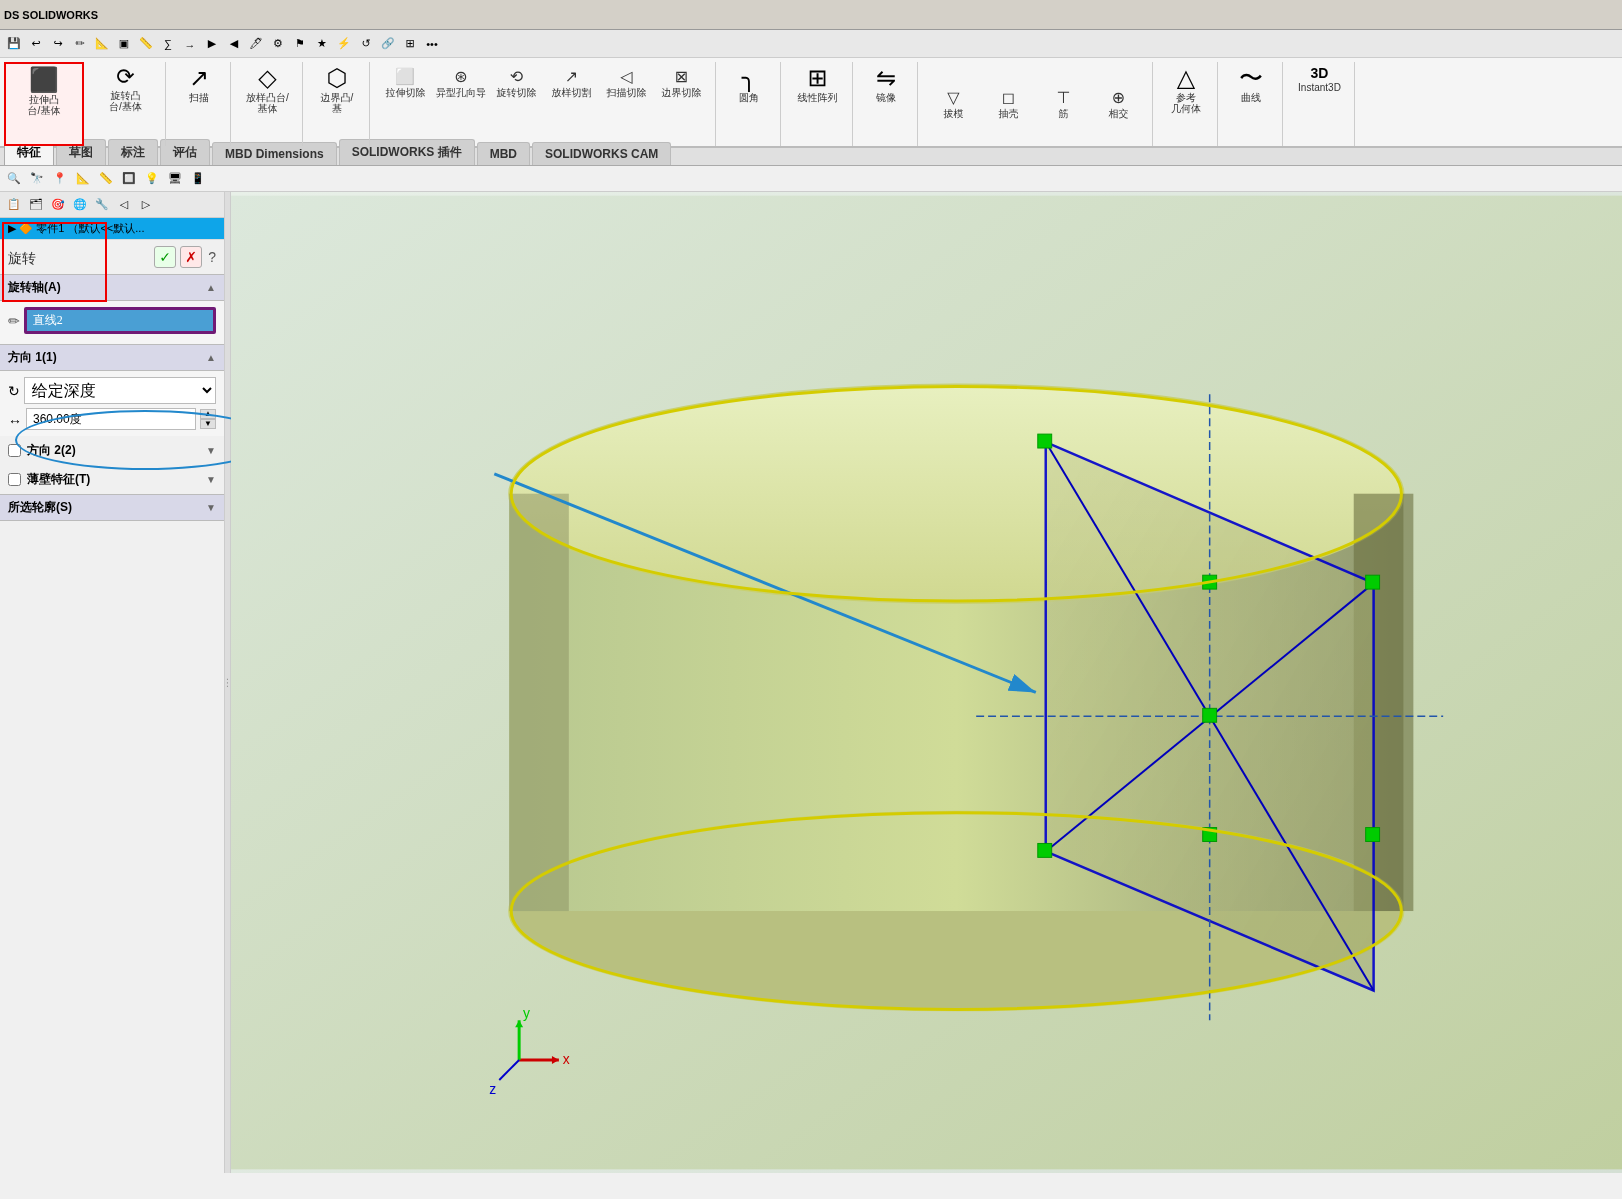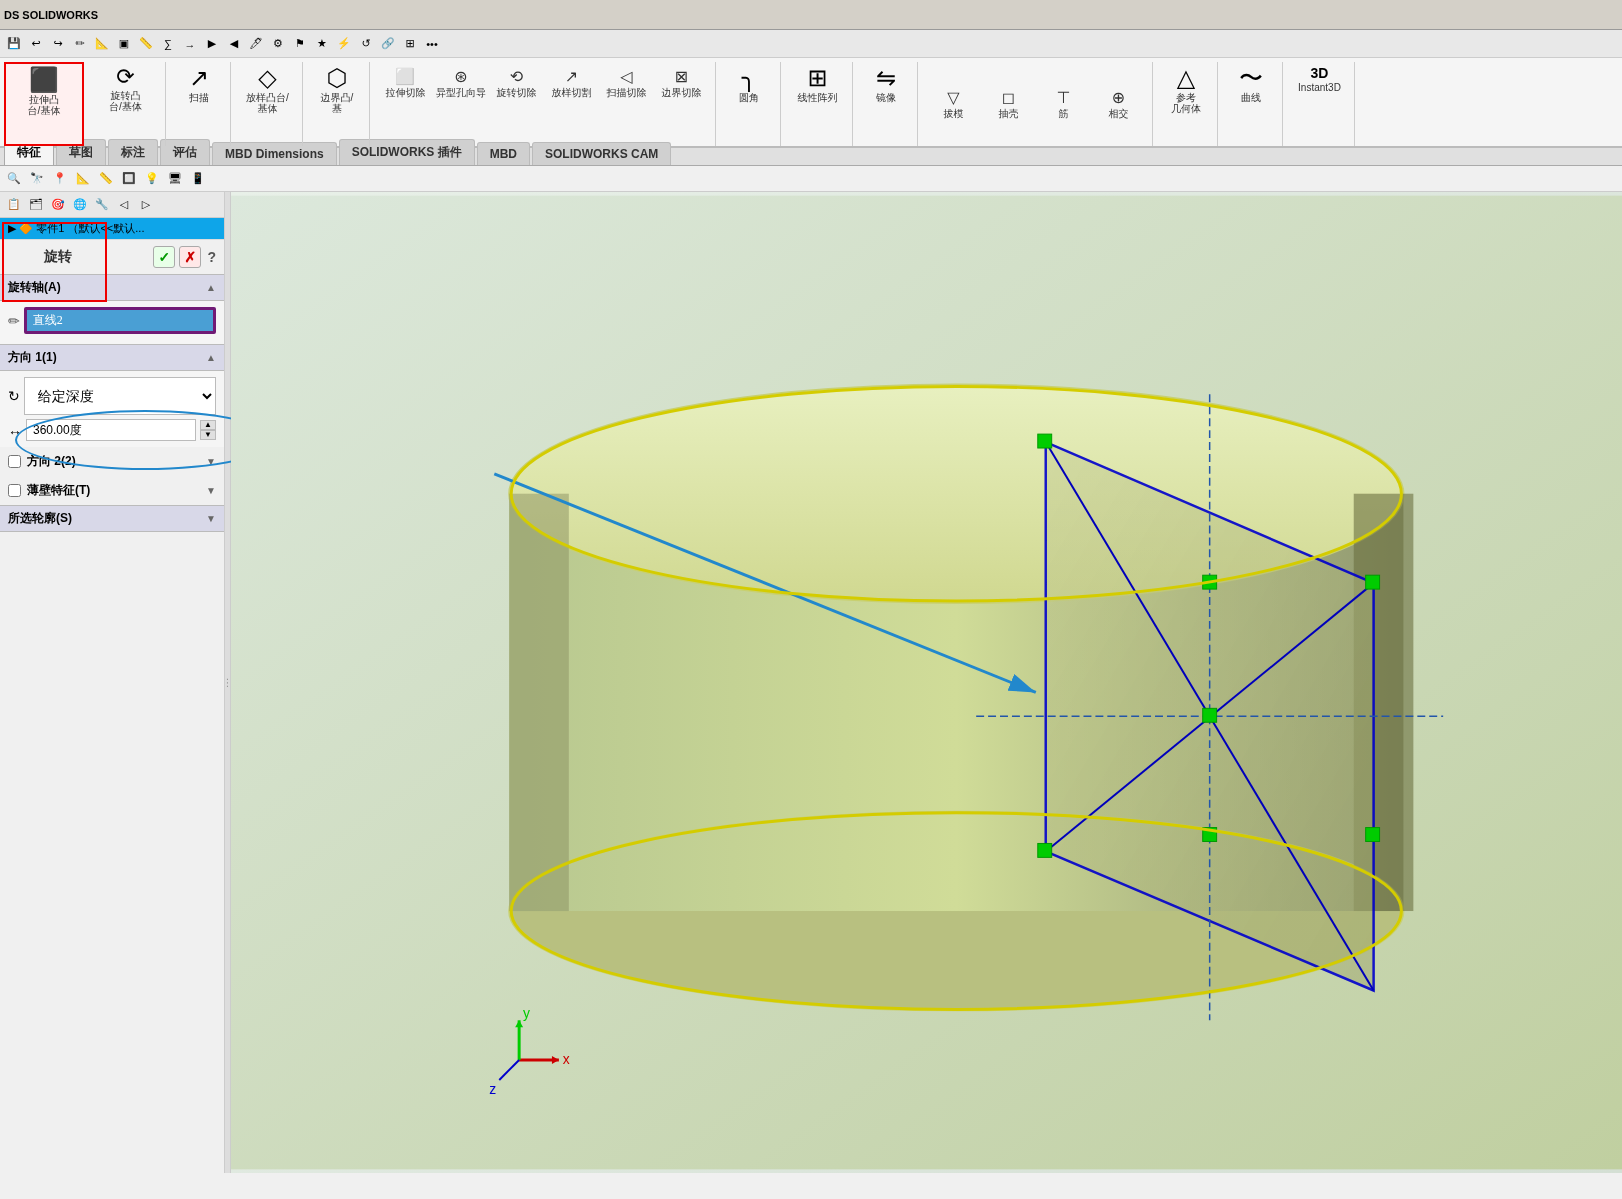--- a/index.html
+++ b/index.html
@@ -153,27 +153,26 @@
     
     .properties-panel {
       flex: 1;
       overflow-y: auto;
       background: #f0f0f0;
       padding: 0;
     }
 
     .panel-title {
       display: flex;
-      align-items: center;
+      align-items: flex-end;
       justify-content: space-between;
       padding: 6px 8px;
       font-size: 14px;
-      font-weight: bold;
+      font-weight: normal;
       color: #333;
-      margin-left: 36px;
     }
 
     .panel-ok-cancel {
       display: flex;
       gap: 4px;
     }
 
     .btn-ok {
       width: 22px; height: 22px;
       background: #e8ffe8;
@@ -230,22 +229,22 @@
 
     .direction-row {
       display: flex;
       align-items: center;
       gap: 4px;
       margin-bottom: 4px;
     }
 
     .direction-select {
       flex: 1;
-      padding: 9px;
-      font-size: 14px;
+      padding: 3px;
+      font-size: 16px;
       border: 1px solid #bbb;
       background: white;
     }
 
     .angle-row {
       display: flex;
       align-items: center;
       gap: 4px;
     }
 

